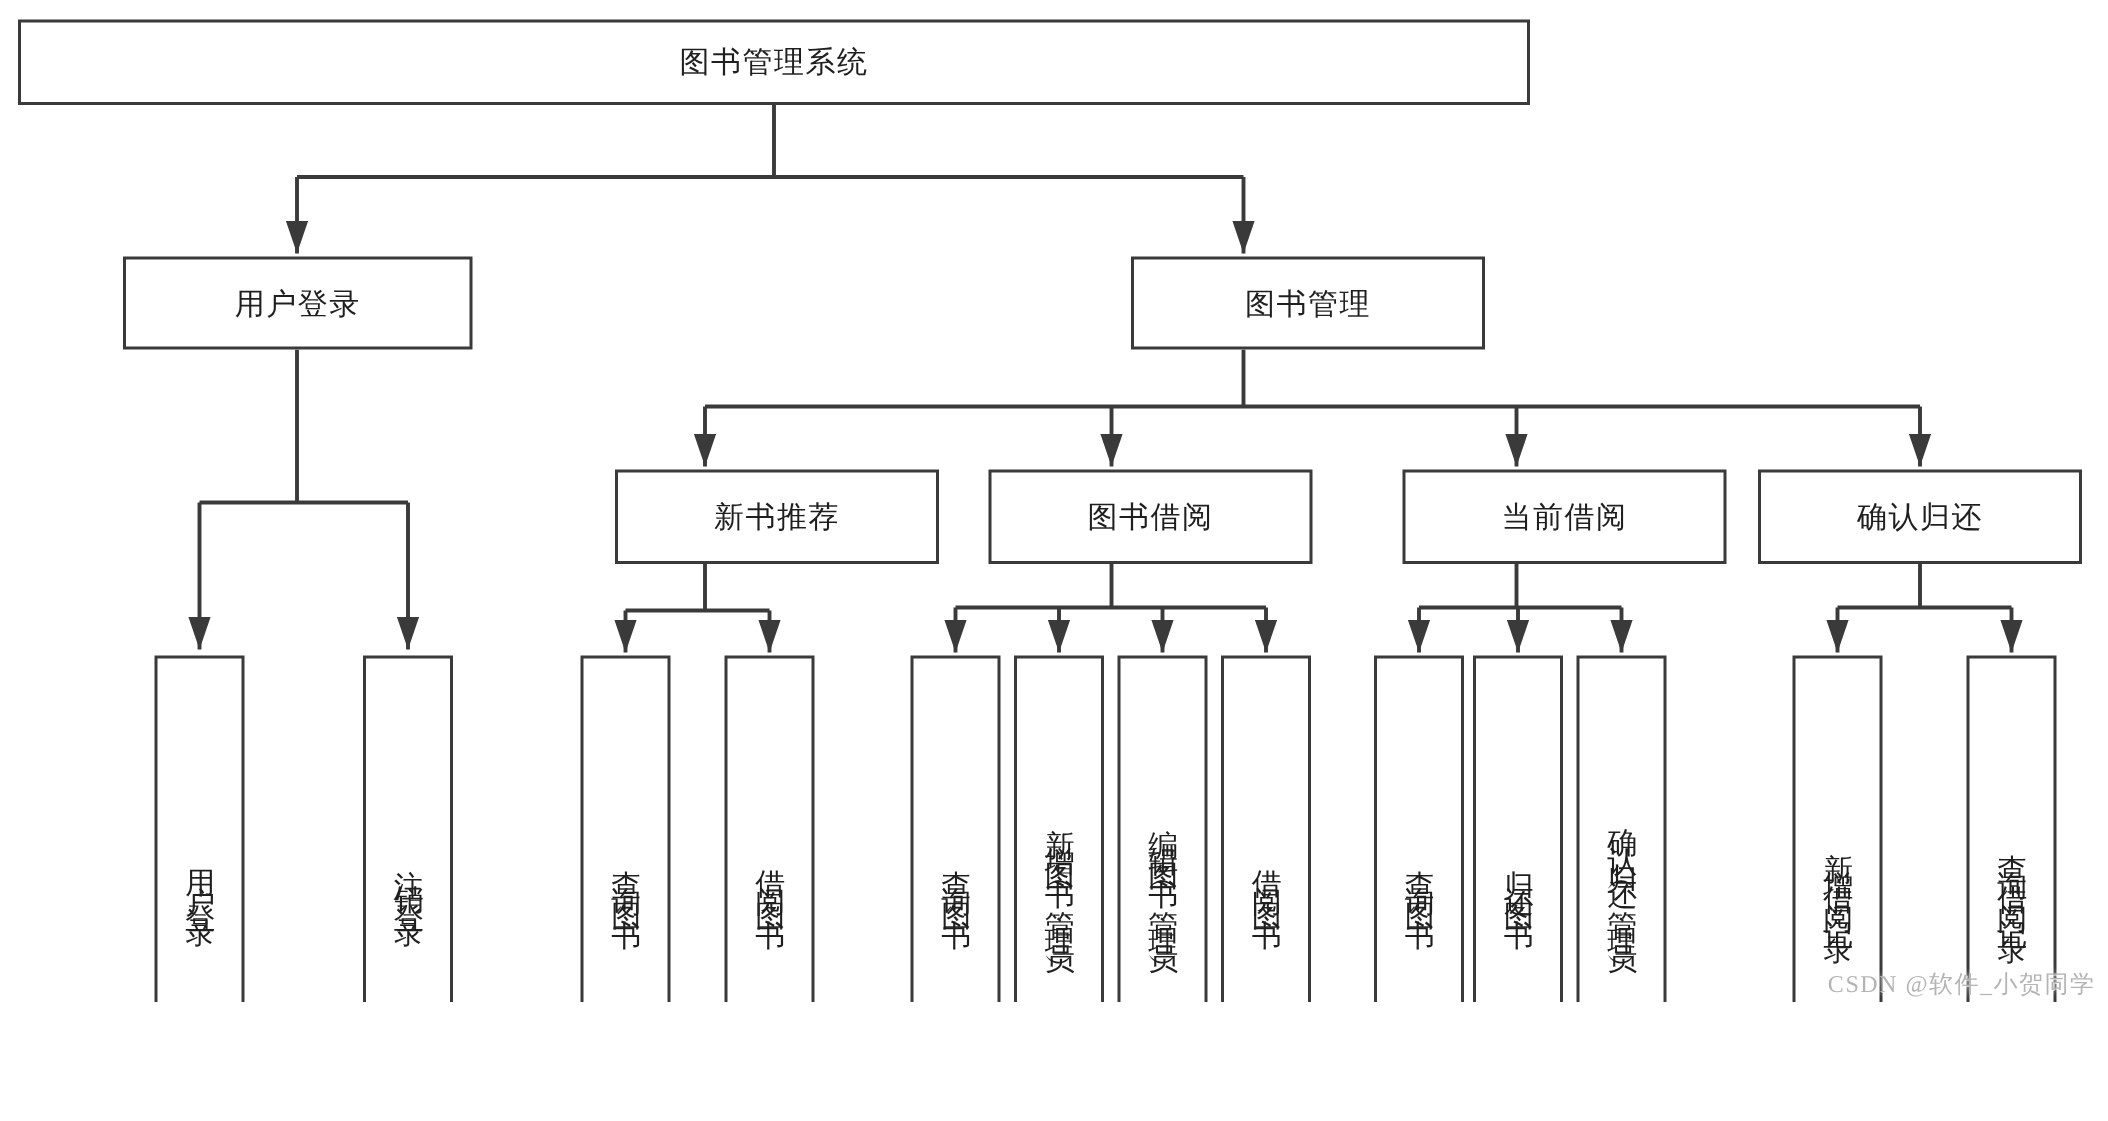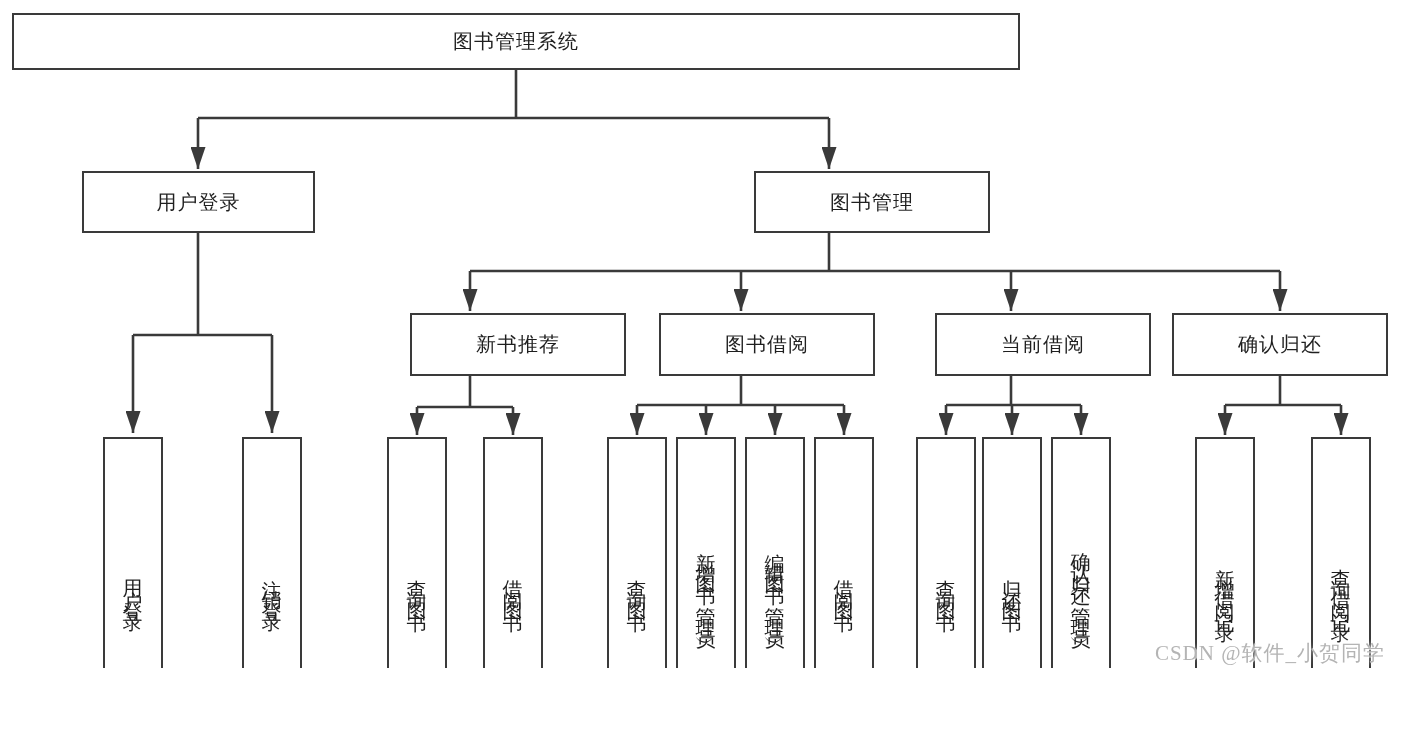--- a/index.html
+++ b/index.html
@@ -25,23 +25,23 @@
     white-space:nowrap;
   }
   .node.vert{
     writing-mode:vertical-rl;
     letter-spacing:11px;
     white-space:normal;
     line-height:1;
   }
   .watermark{
     position:absolute;
-    right:20px;bottom:1px;
+    right:8px;bottom:1px;
     z-index:5;
-    font-size:21px;
+    font-size:16px;
     color:var(--watermark,#b4b4b4);
     letter-spacing:1px;
     text-shadow:0 0 4px rgba(255,255,255,.95), 1px 1px 0 rgba(255,255,255,.6);
   }
 </style>
 </head>
 <body>
 
 <div class="canvas">
 

